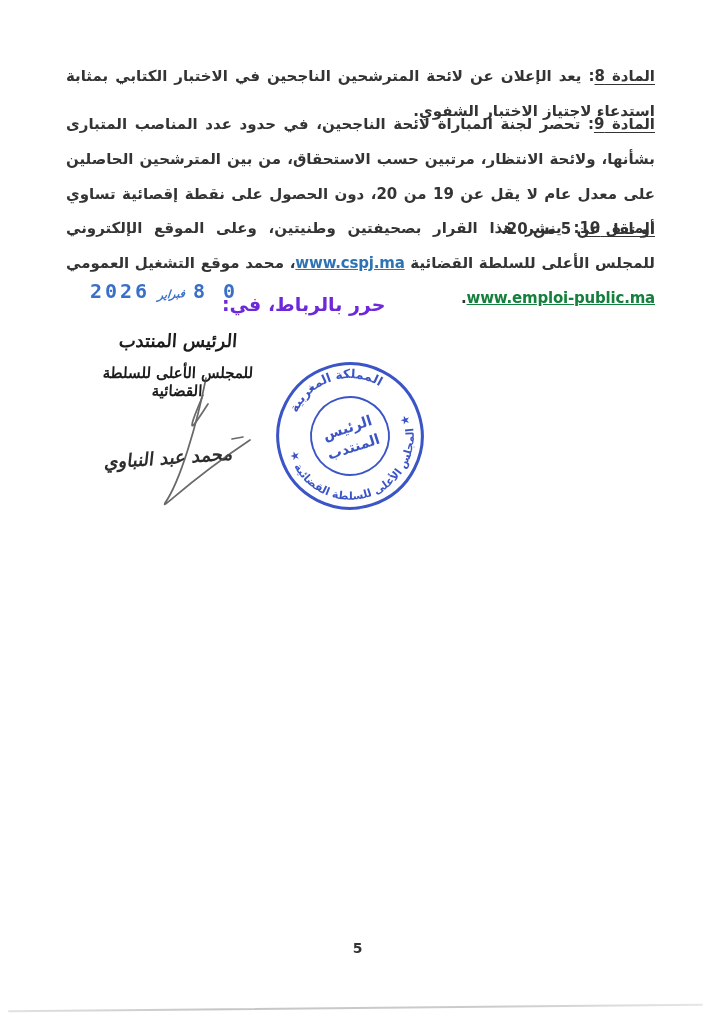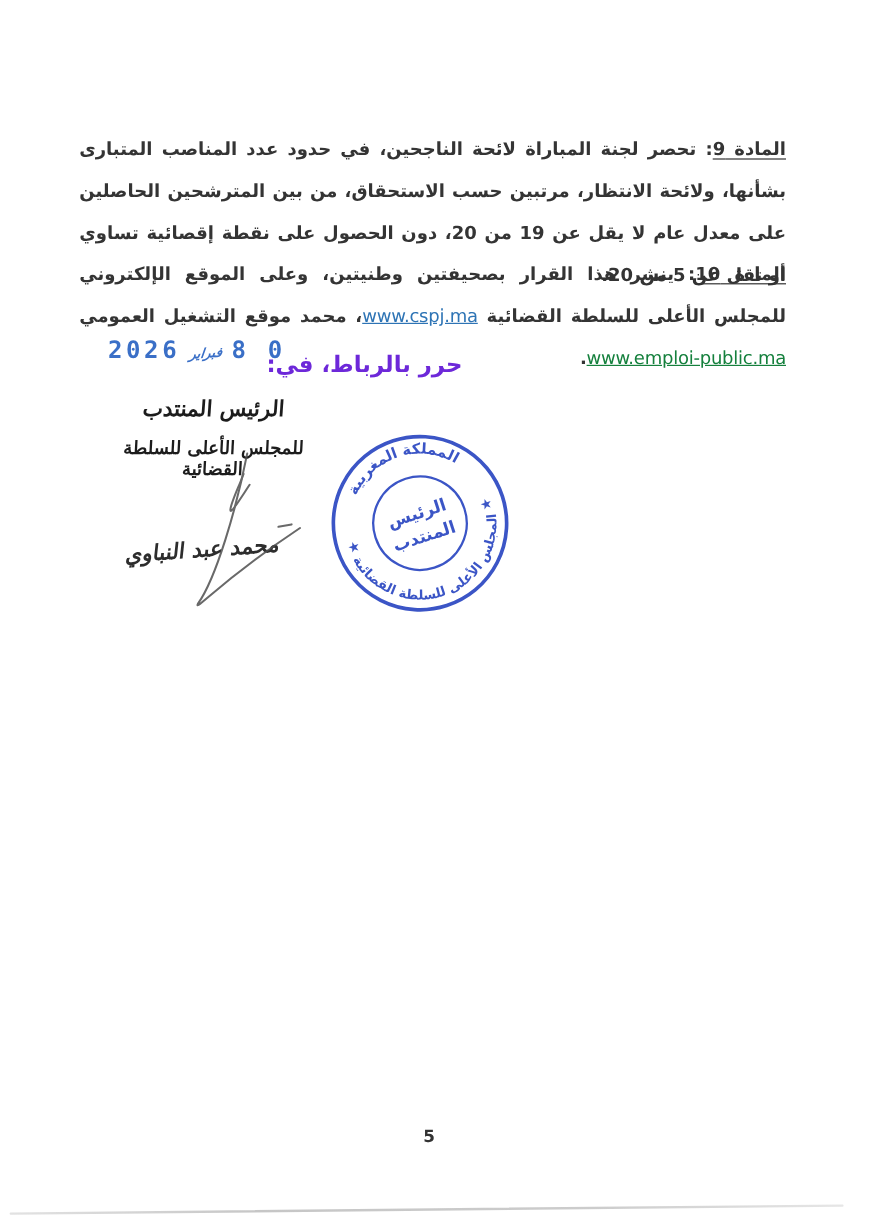--- a/index.html
+++ b/index.html
@@ -21,21 +21,21 @@
     font-weight:700;
     line-height:35px;
     color:#343434;
     letter-spacing:-0.2px;
   }
   .art-label{ text-decoration:underline; text-underline-offset:3px; }
   .p-art8{ top:44px; }
   .p-art9{ top:92px; }
   .p-art10{ top:196px; }
   a.doc-link{
-    font-weight:400;
+    font-weight:700;
     text-decoration:underline;
     cursor:pointer;
   }
   
   .dateline-label{
     position:absolute; left:222px; top:269px;
     direction:rtl; font-size:19px; font-weight:700; color:#6d28d9;
     letter-spacing:-0.5px;
     margin-top:24px;
   }
@@ -94,20 +94,21 @@
     background:linear-gradient(to right,#e2e2e2,#c6c6c6 30%,#cccccc 70%,#e6e6e6);
     transform:rotate(-0.55deg);
     border-radius:2px;
   }
 </style>
 </head>
 <body>
 
 <div class="page">
 
+  <p class="doc-text p-art8"><span class="art-label">المادة 8</span><span>: يعد الإعلان عن لائحة المترشحين الناجحين في الاختبار الكتابي بمثابة استدعاء لاجتياز الاختبار الشفوي.</span></p>
 
   <p class="doc-text p-art9"><span class="art-label">المادة 9</span><span>: تحصر لجنة المباراة لائحة الناجحين، في حدود عدد المناصب المتبارى بشأنها، ولائحة الانتظار، مرتبين حسب الاستحقاق، من بين المترشحين الحاصلين على معدل عام لا يقل عن 19 من 20، دون الحصول على نقطة إقصائية تساوي أو تقل عن 5 من 20.</span></p>
 
   <p class="doc-text p-art10"><span class="art-label">المادة 10</span><span>: ينشر هذا القرار بصحيفتين وطنيتين، وعلى الموقع الإلكتروني للمجلس الأعلى للسلطة القضائية </span><a class="doc-link" dir="ltr" style="color:#2e74b5">www.cspj.ma</a><span>، محمد موقع التشغيل العمومي </span><a class="doc-link" dir="ltr" style="color:#15803d">www.emploi-public.ma</a><span>.</span></p>
 
   <div class="dateline-label">حرر بالرباط، في:</div>
   <div class="date-stamp" style="color:#3a6fc7">
     <span class="digits">0 8</span>
     <span class="month">فبراير</span>
     <span class="digits">2026</span>

